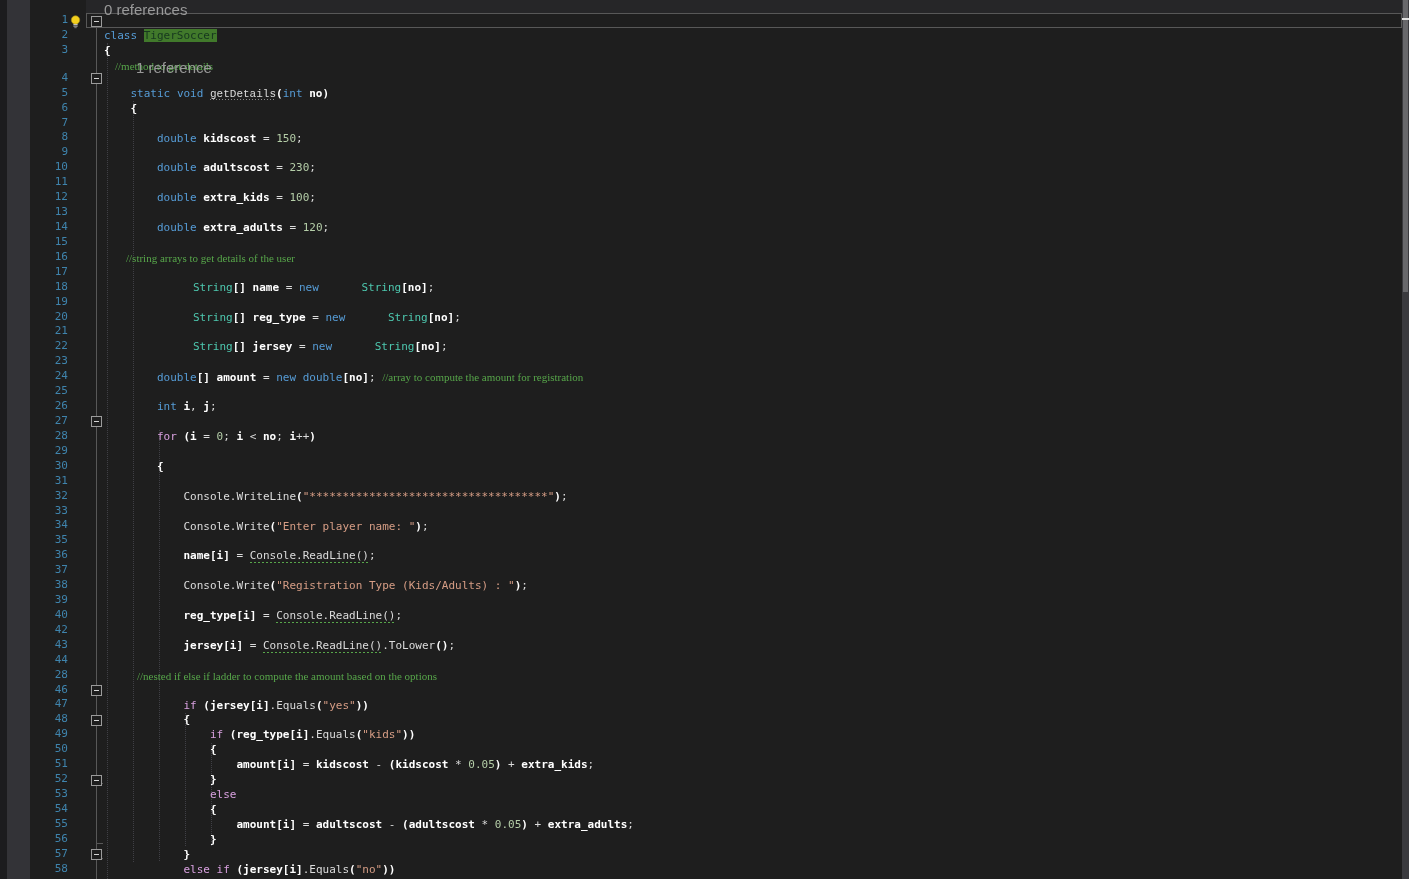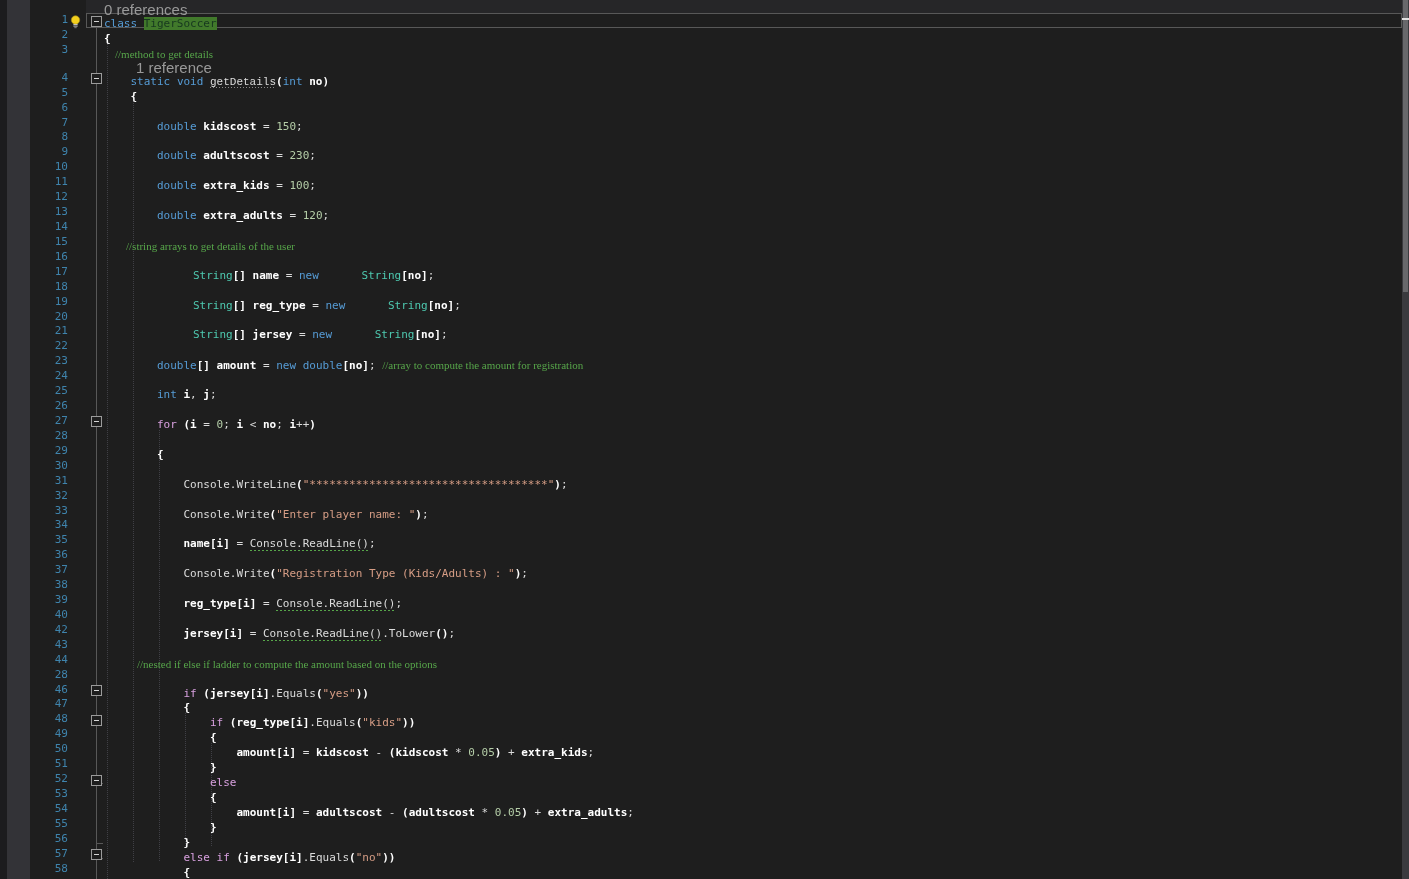--- a/index.html
+++ b/index.html
@@ -18,21 +18,21 @@
   #current-line{position:absolute;left:86px;right:7px;height:15px;border:1px solid var(--current-line-border);box-sizing:border-box;z-index:1;}
   
   #rows{position:absolute;left:0;top:0;right:0;z-index:2;}
   .lens-row{position:relative;height:13px;font-family:"Liberation Sans",sans-serif;font-size:15px;color:var(--codelens);}
   .lens-bg{position:absolute;left:86px;right:7px;top:0;bottom:0;background:#262628;}
   .lens-text{position:absolute;top:1px;}
   .code-row{position:relative;height:14.93px;font-size:11px;line-height:14.93px;white-space:pre;}
   .num{position:absolute;left:30px;top:0;width:38px;text-align:right;color:var(--line-number);}
   .fold-box{position:absolute;left:91px;top:2.5px;width:9px;height:9px;border:1px solid #9b9b9b;background:var(--background);box-sizing:content-box;z-index:3;}
   .fold-box::after{content:"";position:absolute;left:2px;top:4px;width:5px;height:1px;background:#d4d4d4;}
-  .code-text{position:absolute;left:104px;top:4px;}
+  .code-text{position:absolute;left:104px;top:16px;}
   
   .tk-k{color:var(--keyword);}
   .tk-c{color:var(--control);}
   .tk-t{color:var(--type);margin-left:36px;}
   .tk-s{color:var(--string);}
   .tk-n{color:var(--number);}
   .tk-m{color:var(--comment);font-family:Liberation Serif, serif;}
   .tk-p{color:var(--plain);}
   .tk-v{color:var(--identifier);font-weight:bold;}
   .tk-u{color:var(--plain);text-decoration-color:#b0b0b0;

